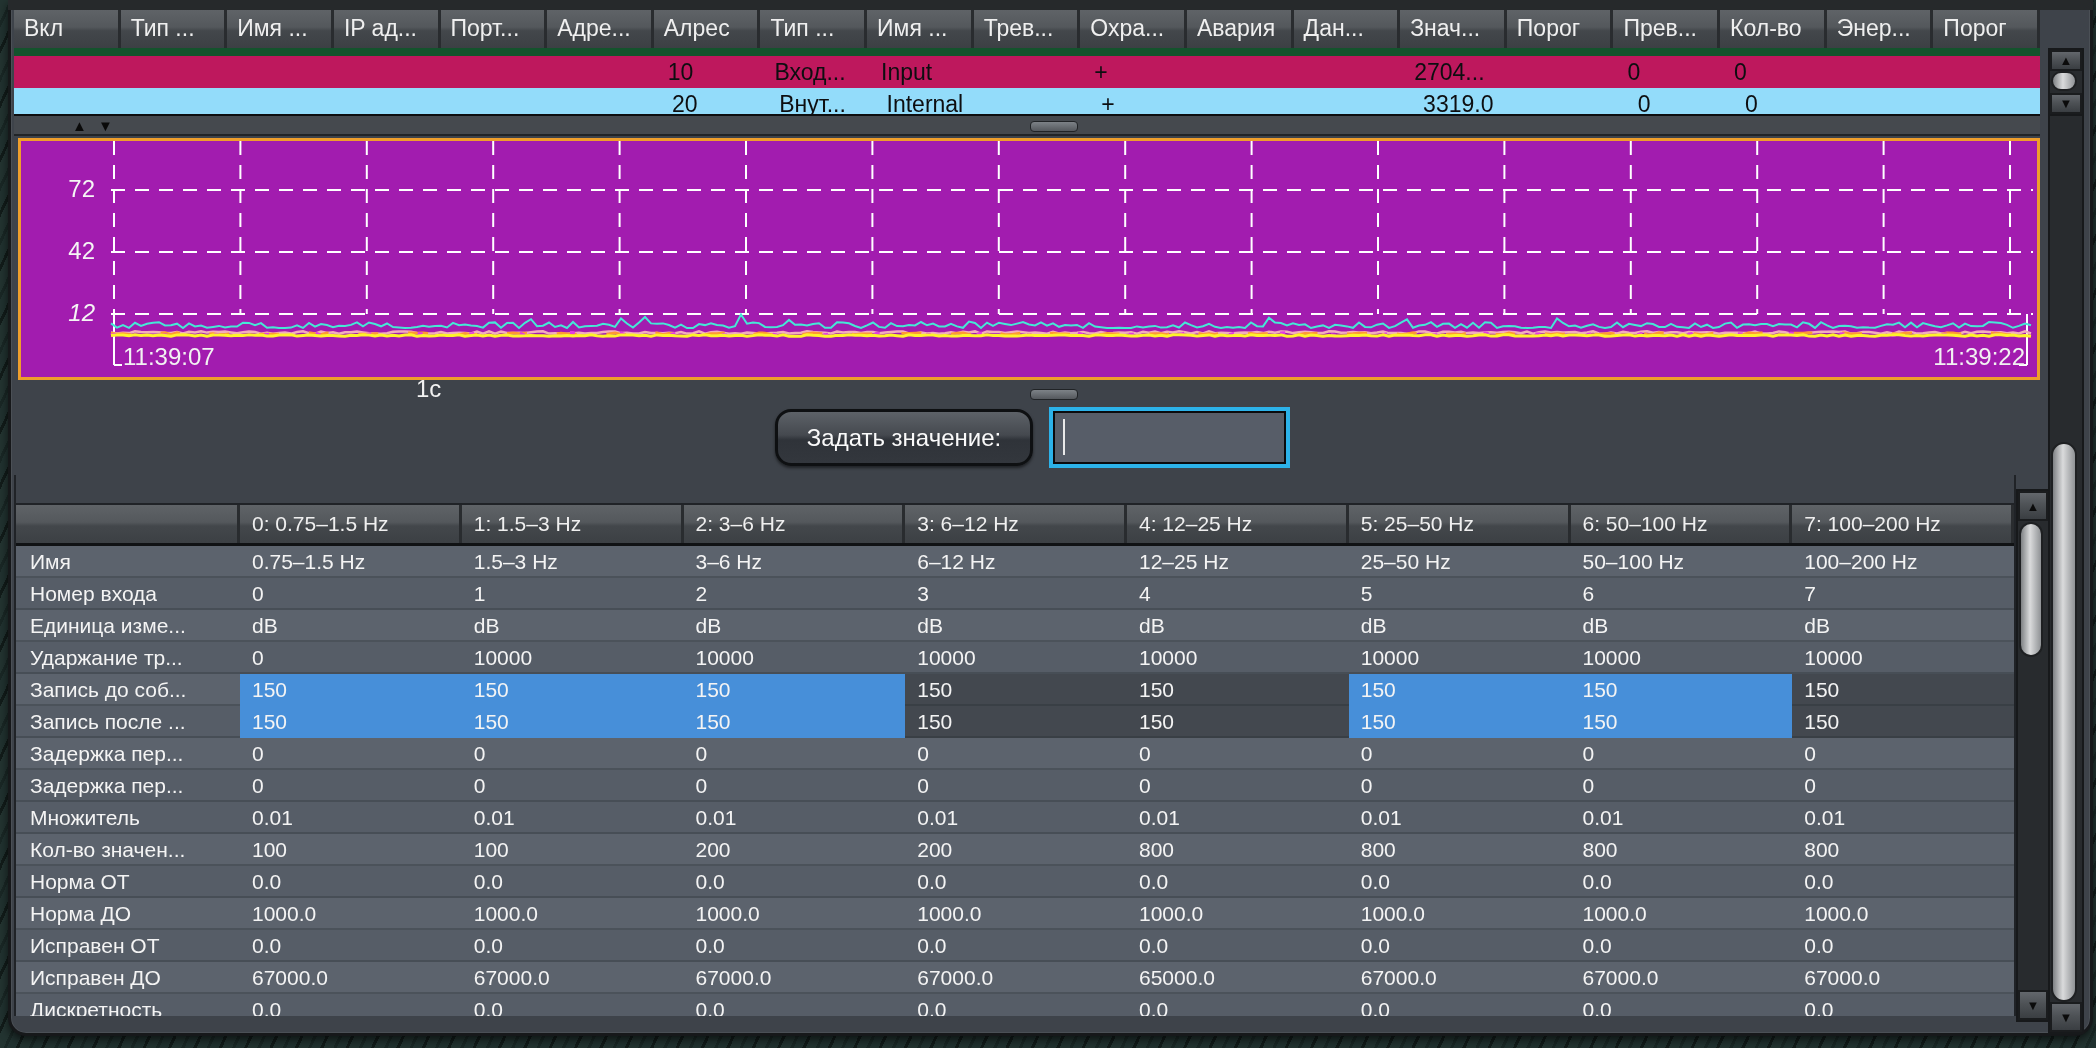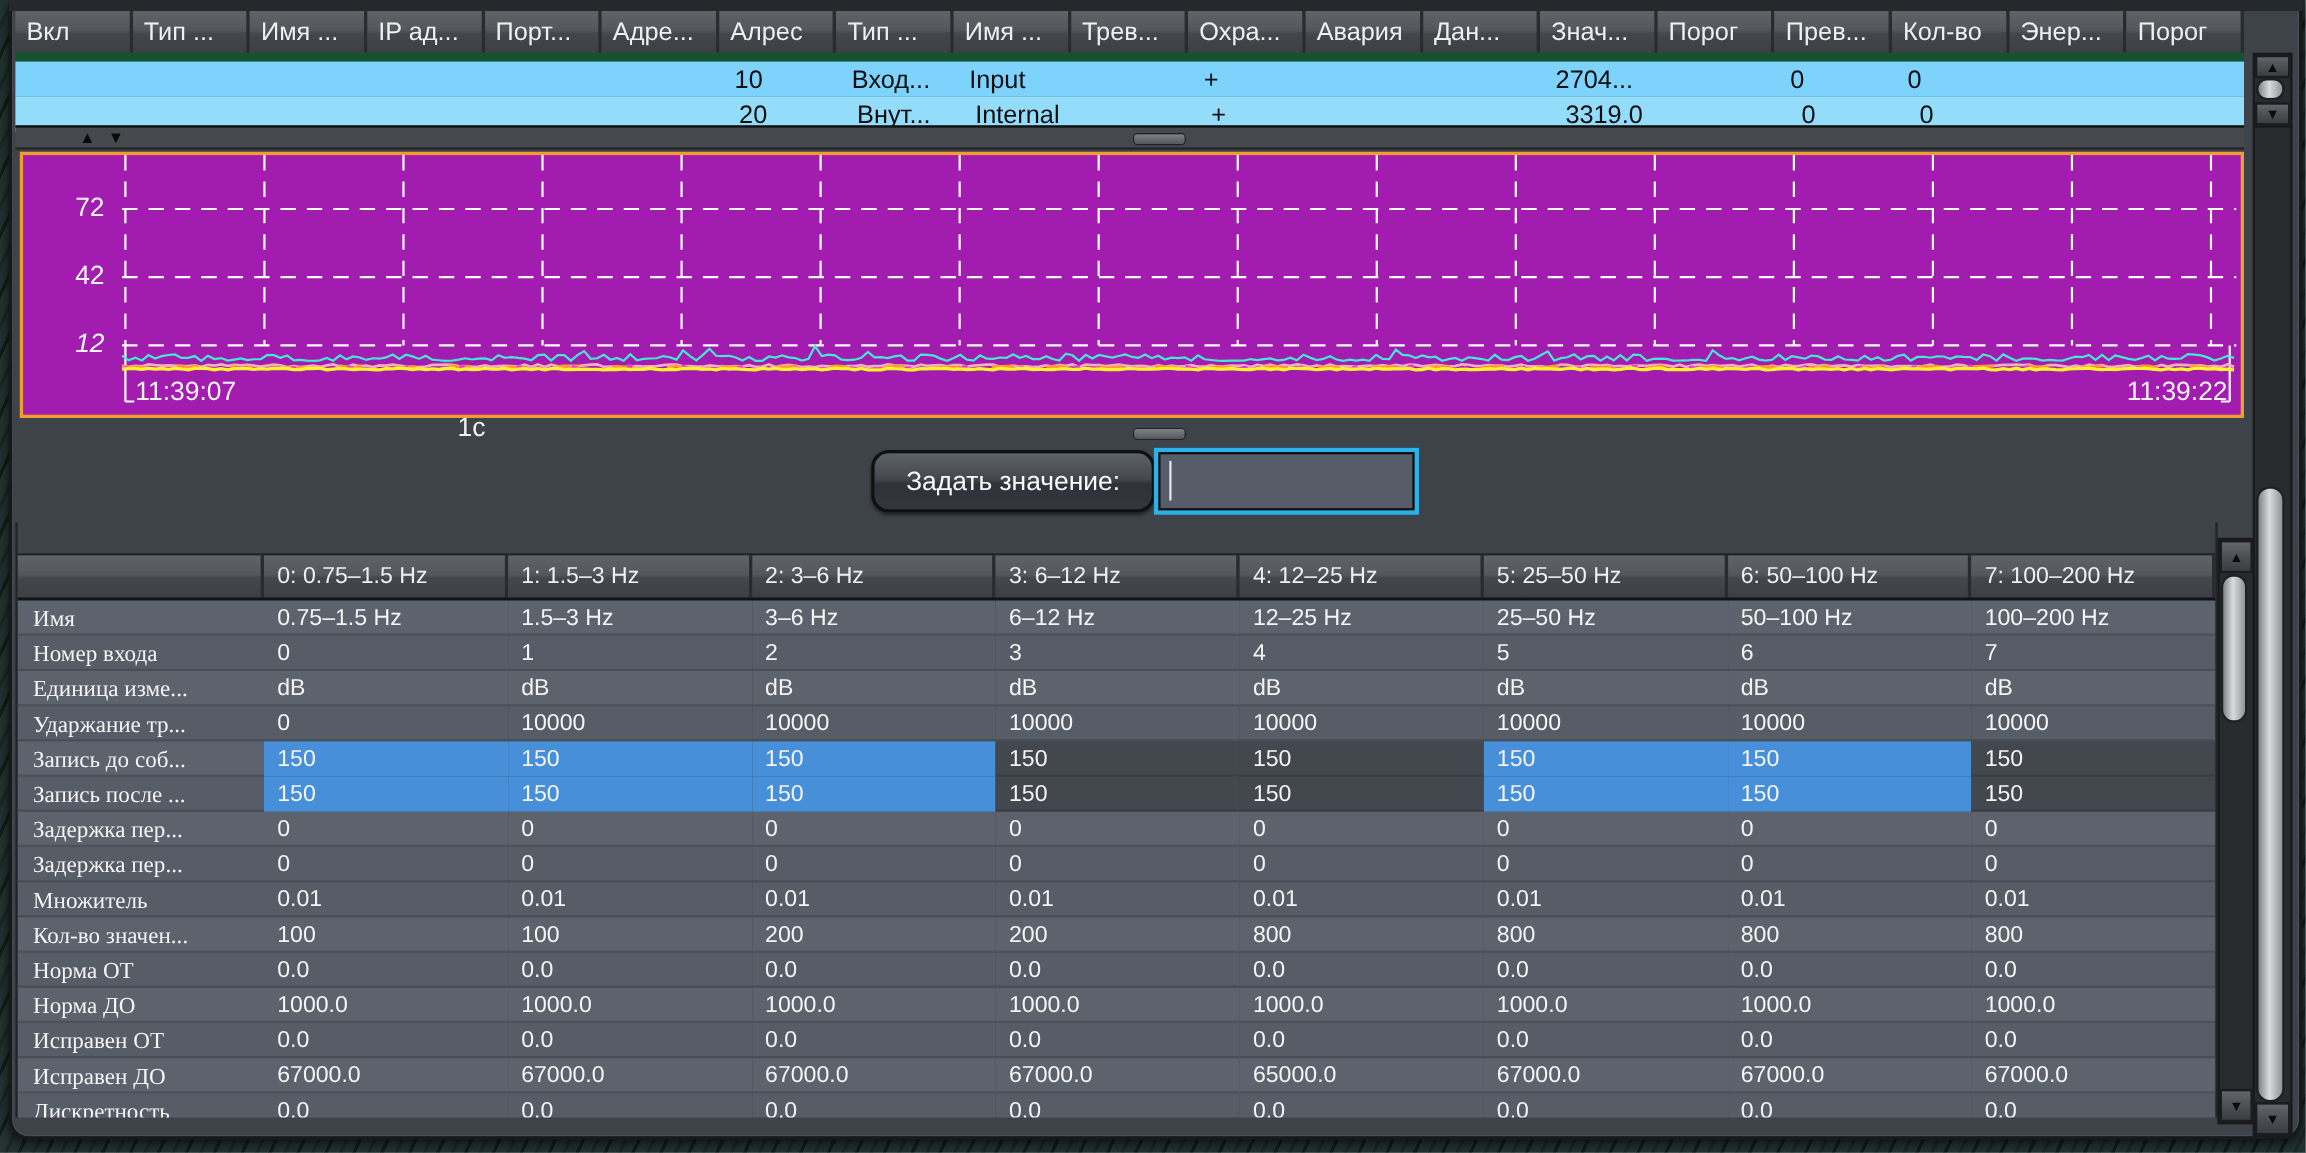--- a/index.html
+++ b/index.html
@@ -63,21 +63,20 @@
   .ylab{position:absolute;width:62px;text-align:right;color:#f5f5f5;font-size:24px;}
   .tlab{position:absolute;color:#f2f2f2;font-size:24px;white-space:nowrap;}
 
   
   #set-btn{
     left:775px;top:409px;width:258px;height:57px;box-sizing:border-box;
     background:linear-gradient(180deg,#5d6268 0%,#45494f 45%,#2f3339 55%,#33373d 100%);
     border:3px solid #0e1012;border-radius:16px;color:#fafafa;font-size:24px;
     display:flex;align-items:center;justify-content:center;cursor:pointer;
     box-shadow:0 2px 3px rgba(0,0,0,.5);
-    margin-left:17px;
   }
   #set-input-wrap{
     left:1049px;top:407px;width:241px;height:61px;box-sizing:border-box;
     border:4px solid #2cb2e9;background:#0a0b0d;padding:2px;
   }
   #set-input{
     width:100%;height:100%;box-sizing:border-box;border:0;outline:none;
     background:#575d68;color:#f0f0f0;font-size:24px;padding-left:12px;
     font-family:"Liberation Sans", sans-serif;
   }
@@ -94,21 +93,21 @@
     background:linear-gradient(180deg,#5f6367 0%,#54585c 45%,#43474b 55%,#3c4044 100%);
     border-right:3px solid #292c2f;color:#efefef;font-size:21px;line-height:37px;
     padding-left:12px;white-space:nowrap;overflow:hidden;
   }
   .prow{display:grid;grid-template-columns:224px repeat(8,1fr);height:32px;}
   .pcell{
     font-size:21px;line-height:32px;color:#f4f4f4;padding-left:12px;
     white-space:nowrap;overflow:hidden;
     box-shadow:inset 0 -2px rgba(38,42,47,.30);
   }
-  .rl{padding-left:14px;font-family:Liberation Serif, serif;}
+  .rl{padding-left:14px;}
   .rowlight .pcell{background:#5c636d;}
   .rowdark  .pcell{background:#565d67;}
   .pcell.dim{background:#43484f;}
   .pcell.sel{background:#478fd9;box-shadow:none;}
 
   #pt-scroll{left:2016px;top:489px;width:30px;height:529px;}
 
   
   #outer-scroll{left:2048px;top:114px;width:32px;height:916px;}
 </style>
@@ -134,21 +133,21 @@
       <div class="tt-hcell">Авария</div>
       <div class="tt-hcell">Дан...</div>
       <div class="tt-hcell">Знач...</div>
       <div class="tt-hcell">Порог</div>
       <div class="tt-hcell">Прев...</div>
       <div class="tt-hcell">Кол-во</div>
       <div class="tt-hcell">Энер...</div>
       <div class="tt-hcell">Порог</div>
     </div>
   <div id="tt-body">
-      <div class="tt-row" style="background: #7dd3fc;">
+      <div class="tt-row" style="background: #be185d;">
         <div class="tt-cell"></div>
         <div class="tt-cell"></div>
         <div class="tt-cell"></div>
         <div class="tt-cell"></div>
         <div class="tt-cell"></div>
         <div class="tt-cell"></div>
         <div class="tt-cell">10</div>
         <div class="tt-cell">Вход...</div>
         <div class="tt-cell">Input</div>
         <div class="tt-cell"></div>

